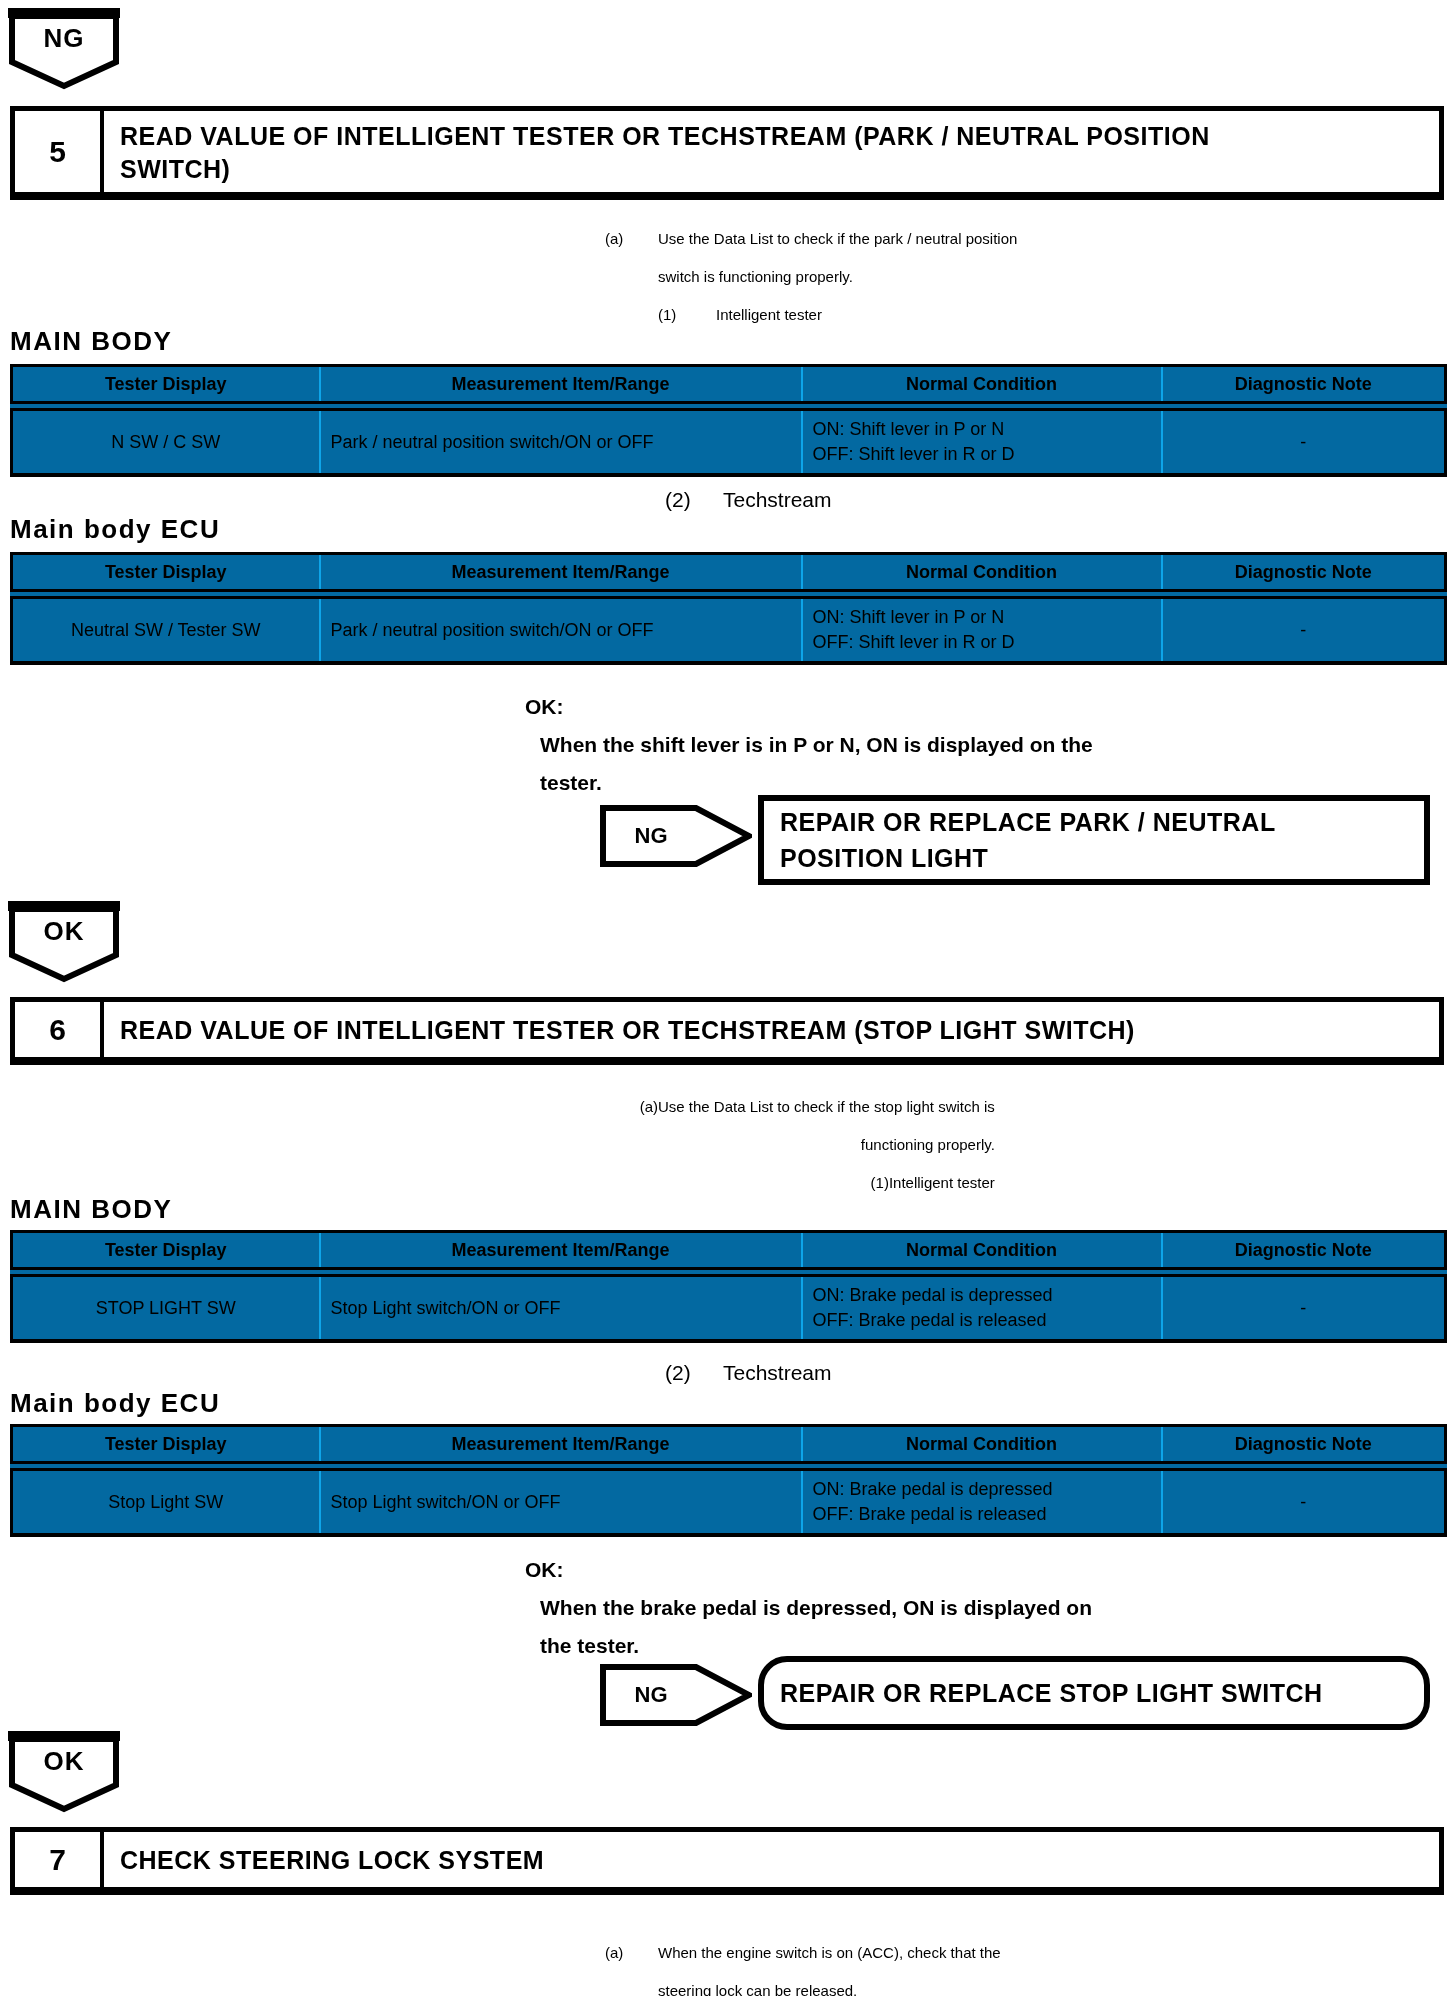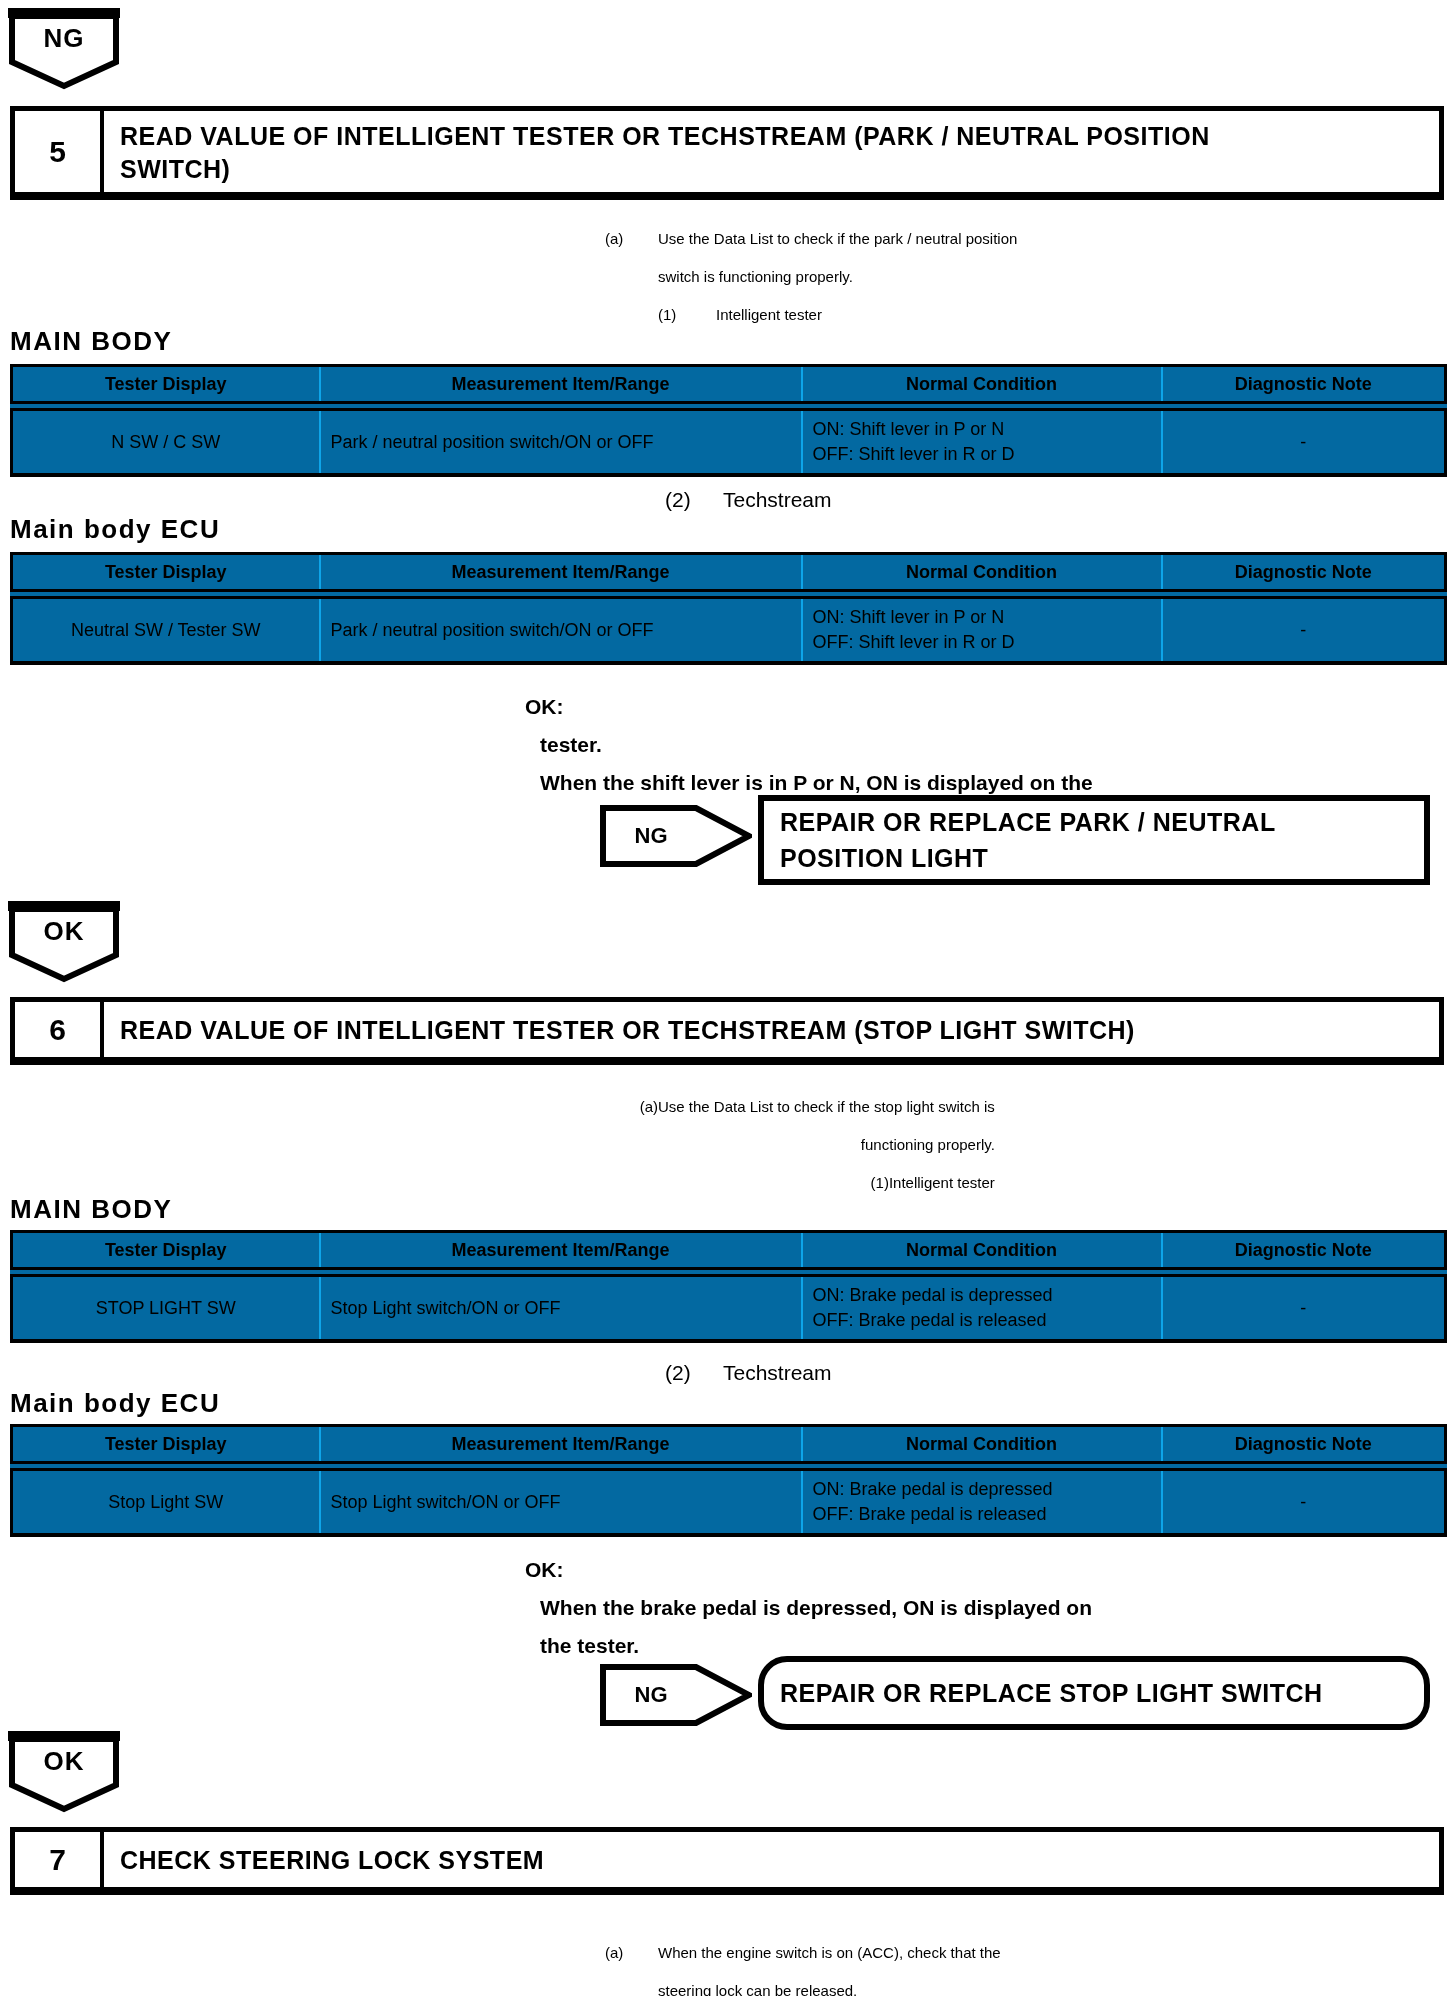--- a/index.html
+++ b/index.html
@@ -144,22 +144,22 @@
         <span class="cell-line">ON: Shift lever in P or N</span>
         <span class="cell-line">OFF: Shift lever in R or D</span>
       </td>
       <td class="c4">-</td>
     </tr>
   </tbody>
     </table>
 
   <div class="ok-note" style="left:525px;top:688px;">
     <div class="nline">OK:</div>
+    <div class="nline nindent">When the shift lever is in P or N, ON is displayed on the</div>
     <div class="nline nindent">tester.</div>
-    <div class="nline nindent">When the shift lever is in P or N, ON is displayed on the</div>
   </div>
 
   <div class="ng-action" style="top:795px;height:90px;">
     <div class="arrow" style="top:10px;">
       <svg width="152" height="62" viewBox="0 0 152 62">
         <polygon points="3,3 96,3 149,31 96,59 3,59" fill="#fff" stroke="#000" stroke-width="6"></polygon>
       </svg>
       <span class="arrow-label">NG</span>
     </div>
     <div class="action-box" style="height:90px;">

